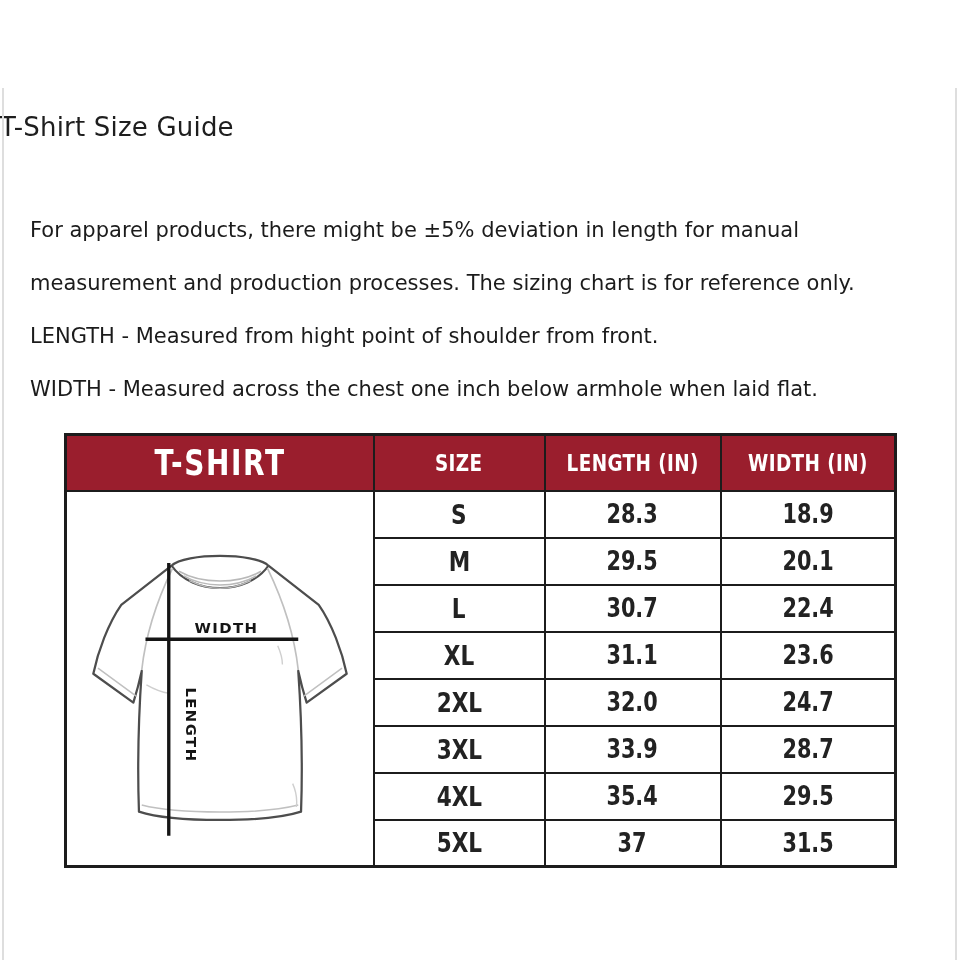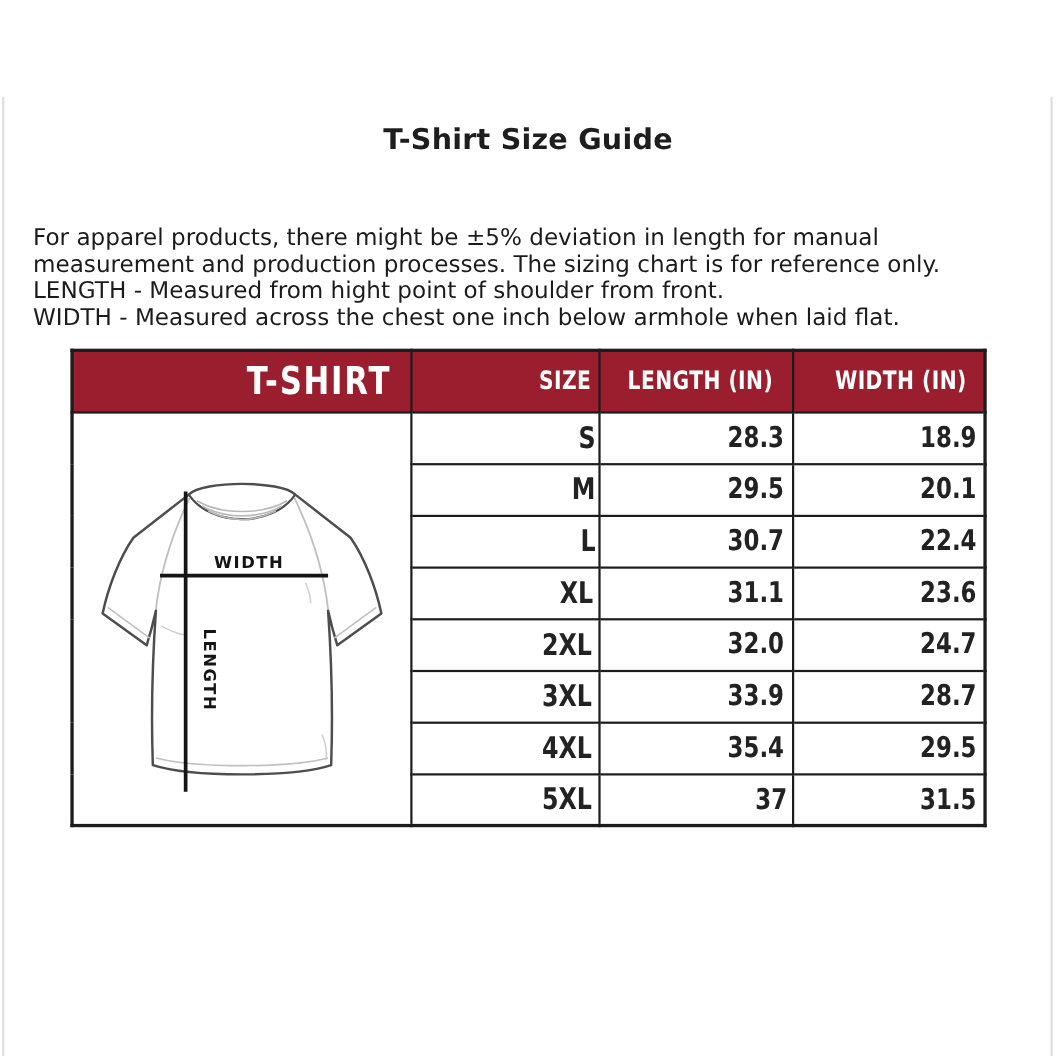--- a/index.html
+++ b/index.html
@@ -13,47 +13,46 @@
   }
   .edge-line {
     position: absolute; top: 88px; bottom: 0; width: 2px;
     background: #dedede;
   }
   .edge-line.left  { left: 2px; }
   .edge-line.right { right: 3px; }
 
   .page-title {
     margin-top: 112px;
-    text-align: center;
     font-size: 26px;
-    font-weight: bold;
+    font-weight: normal;
     color: #1e1e1e;
     letter-spacing: 0.2px;
   }
 
   .intro-block {
     margin: 62px 0 0 30px;
     width: 852px;
     font-size: 21px;
-    line-height: 24px;
+    line-height: 53px;
     color: #1b1b1b;
   }
   .intro-block p { margin: 0; }
 
   .table-wrap { margin: 17px 0 0 64px; }
 
   table.size-table {
     border-collapse: collapse;
     table-layout: fixed;
     width: 830px;
     border: 3px solid var(--grid, #1c1c1c);
   }
   .size-table th, .size-table td {
     border: 2px solid var(--grid, #1c1c1c);
-    text-align: right;
+    text-align: center;
     vertical-align: middle;
     padding: 0;
     background: #ffffff;
   }
   .size-table thead th {
     background: var(--header-bg, #9A1E2D);
     color: var(--header-text, #ffffff);
     height: 56px;
   }
   .size-table tbody td { height: 47px; }

